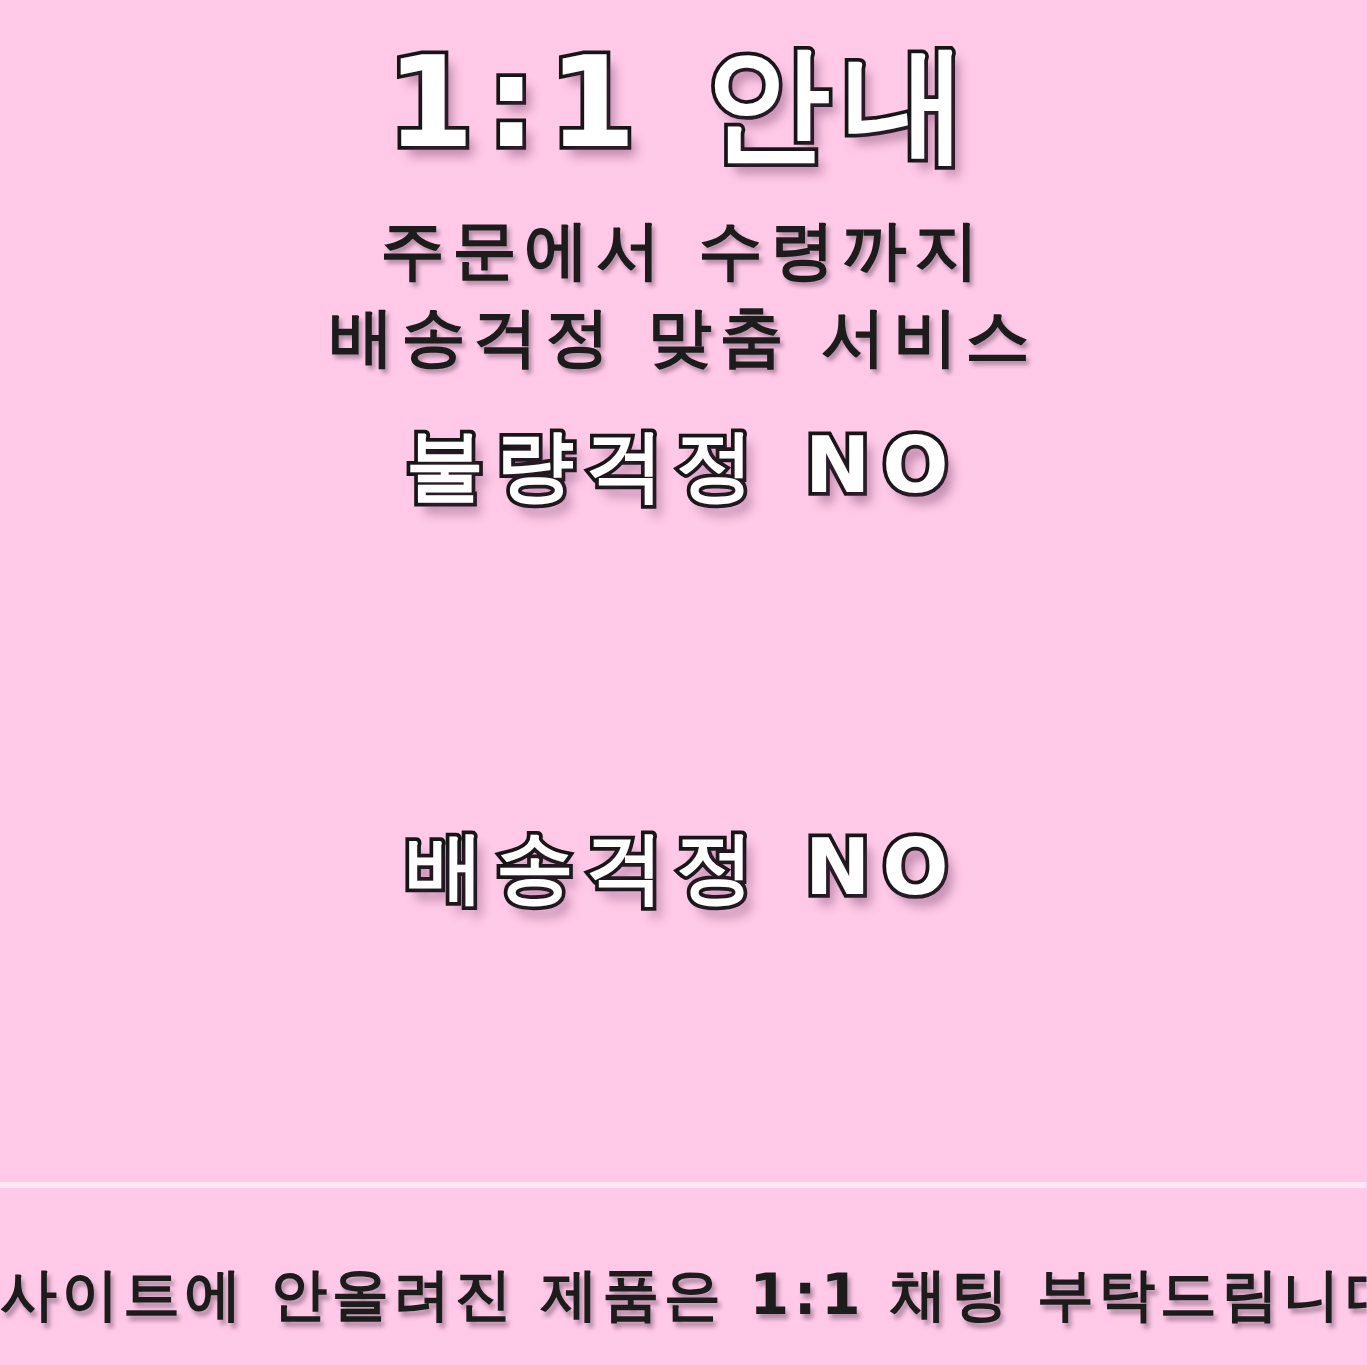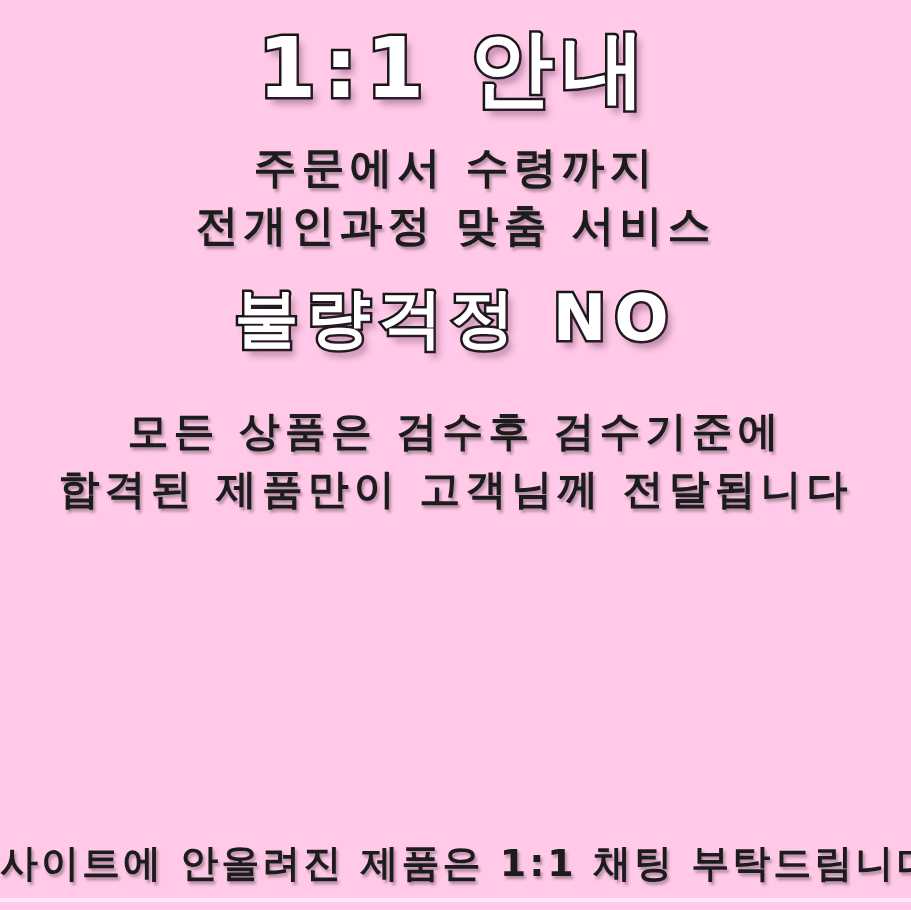--- a/index.html
+++ b/index.html
@@ -14,21 +14,21 @@
     height: 910px;
     overflow: hidden;
   }
   body {
     background: var(--background);
     font-family: "DejaVu Sans", "Liberation Sans", sans-serif;
   }
   .canvas {
     position: relative;
     width: 911px;
-    height: 902px;
+    height: 792px;
     background: var(--background);
   }
   .block {
     position: absolute;
     left: 0;
     right: 0;
     text-align: center;
     white-space: nowrap;
   }
   
@@ -53,21 +53,21 @@
     line-height: 1.1;
   }
   .intro {
     top: 138px;
     font-size: 43px;
     line-height: 58px;
   }
   .heading-1 { top: 280px; }
   .heading-2 { top: 548px; }
   .section-heading {
-    font-size: 64px;
+    font-size: 52px;
     line-height: 1.2;
   }
   .body-1 { top: 402px; }
   .body-2 { top: 650px; }
   .section-body {
     font-size: 41px;
     line-height: 58px;
   }
   .footer-note {
     top: 838px;
@@ -85,29 +85,26 @@
 </style>
 </head>
 <body>
 
 <div class="canvas">
 
   <h1 class="block bubble page-title">1:1 안내</h1>
 
   <div class="block ink intro">
     <p>주문에서 수령까지</p>
-    <p>전개인과정 맞춤 서비스</p>
+    <p>배송걱정 맞춤 서비스</p>
   </div>
 
   <h2 class="block bubble section-heading heading-1">불량걱정 NO</h2>
 
-  <div class="block ink section-body body-1">
-    <p>모든 상품은 검수후 검수기준에</p>
-    <p>합격된 제품만이 고객님께 전달됩니다</p>
-  </div>
 
+  <h2 class="block bubble section-heading heading-2">배송걱정 NO</h2>
 
 
   <p class="block ink footer-note">사이트에 안올려진 제품은 1:1 채팅 부탁드림니다</p>
 
   <div class="bottom-strip"></div>
 
 </div>
 
 </body></html>

